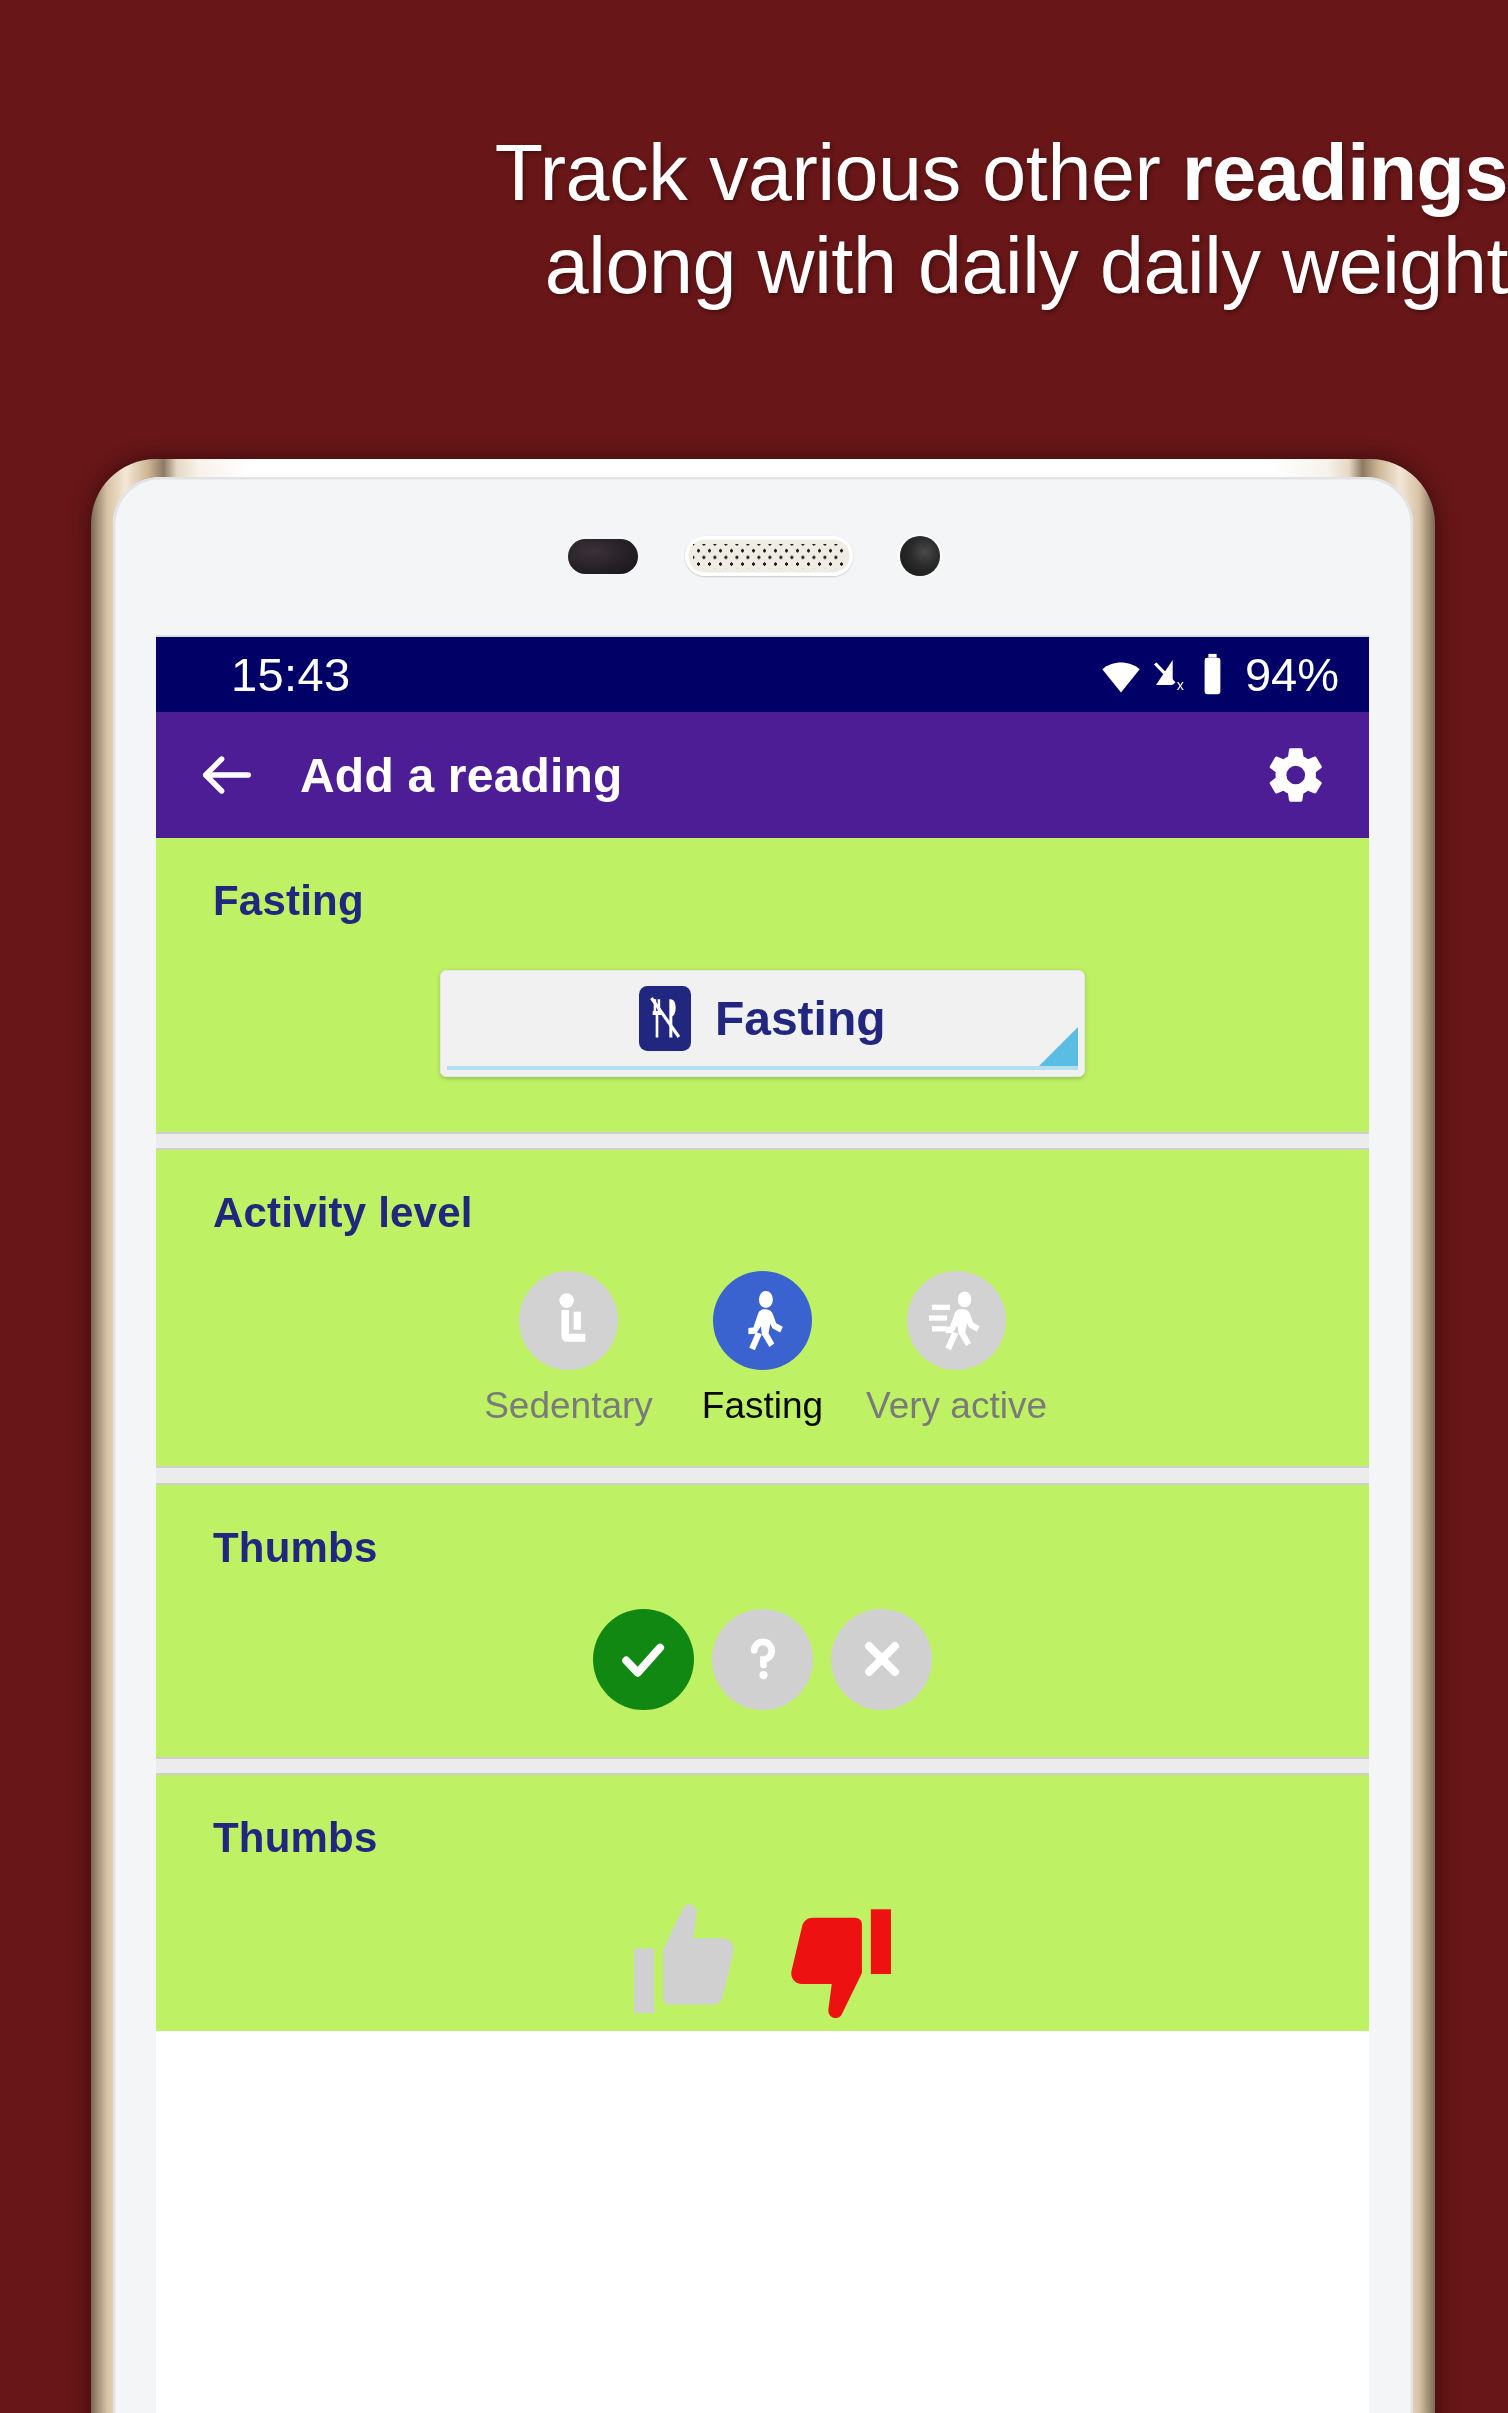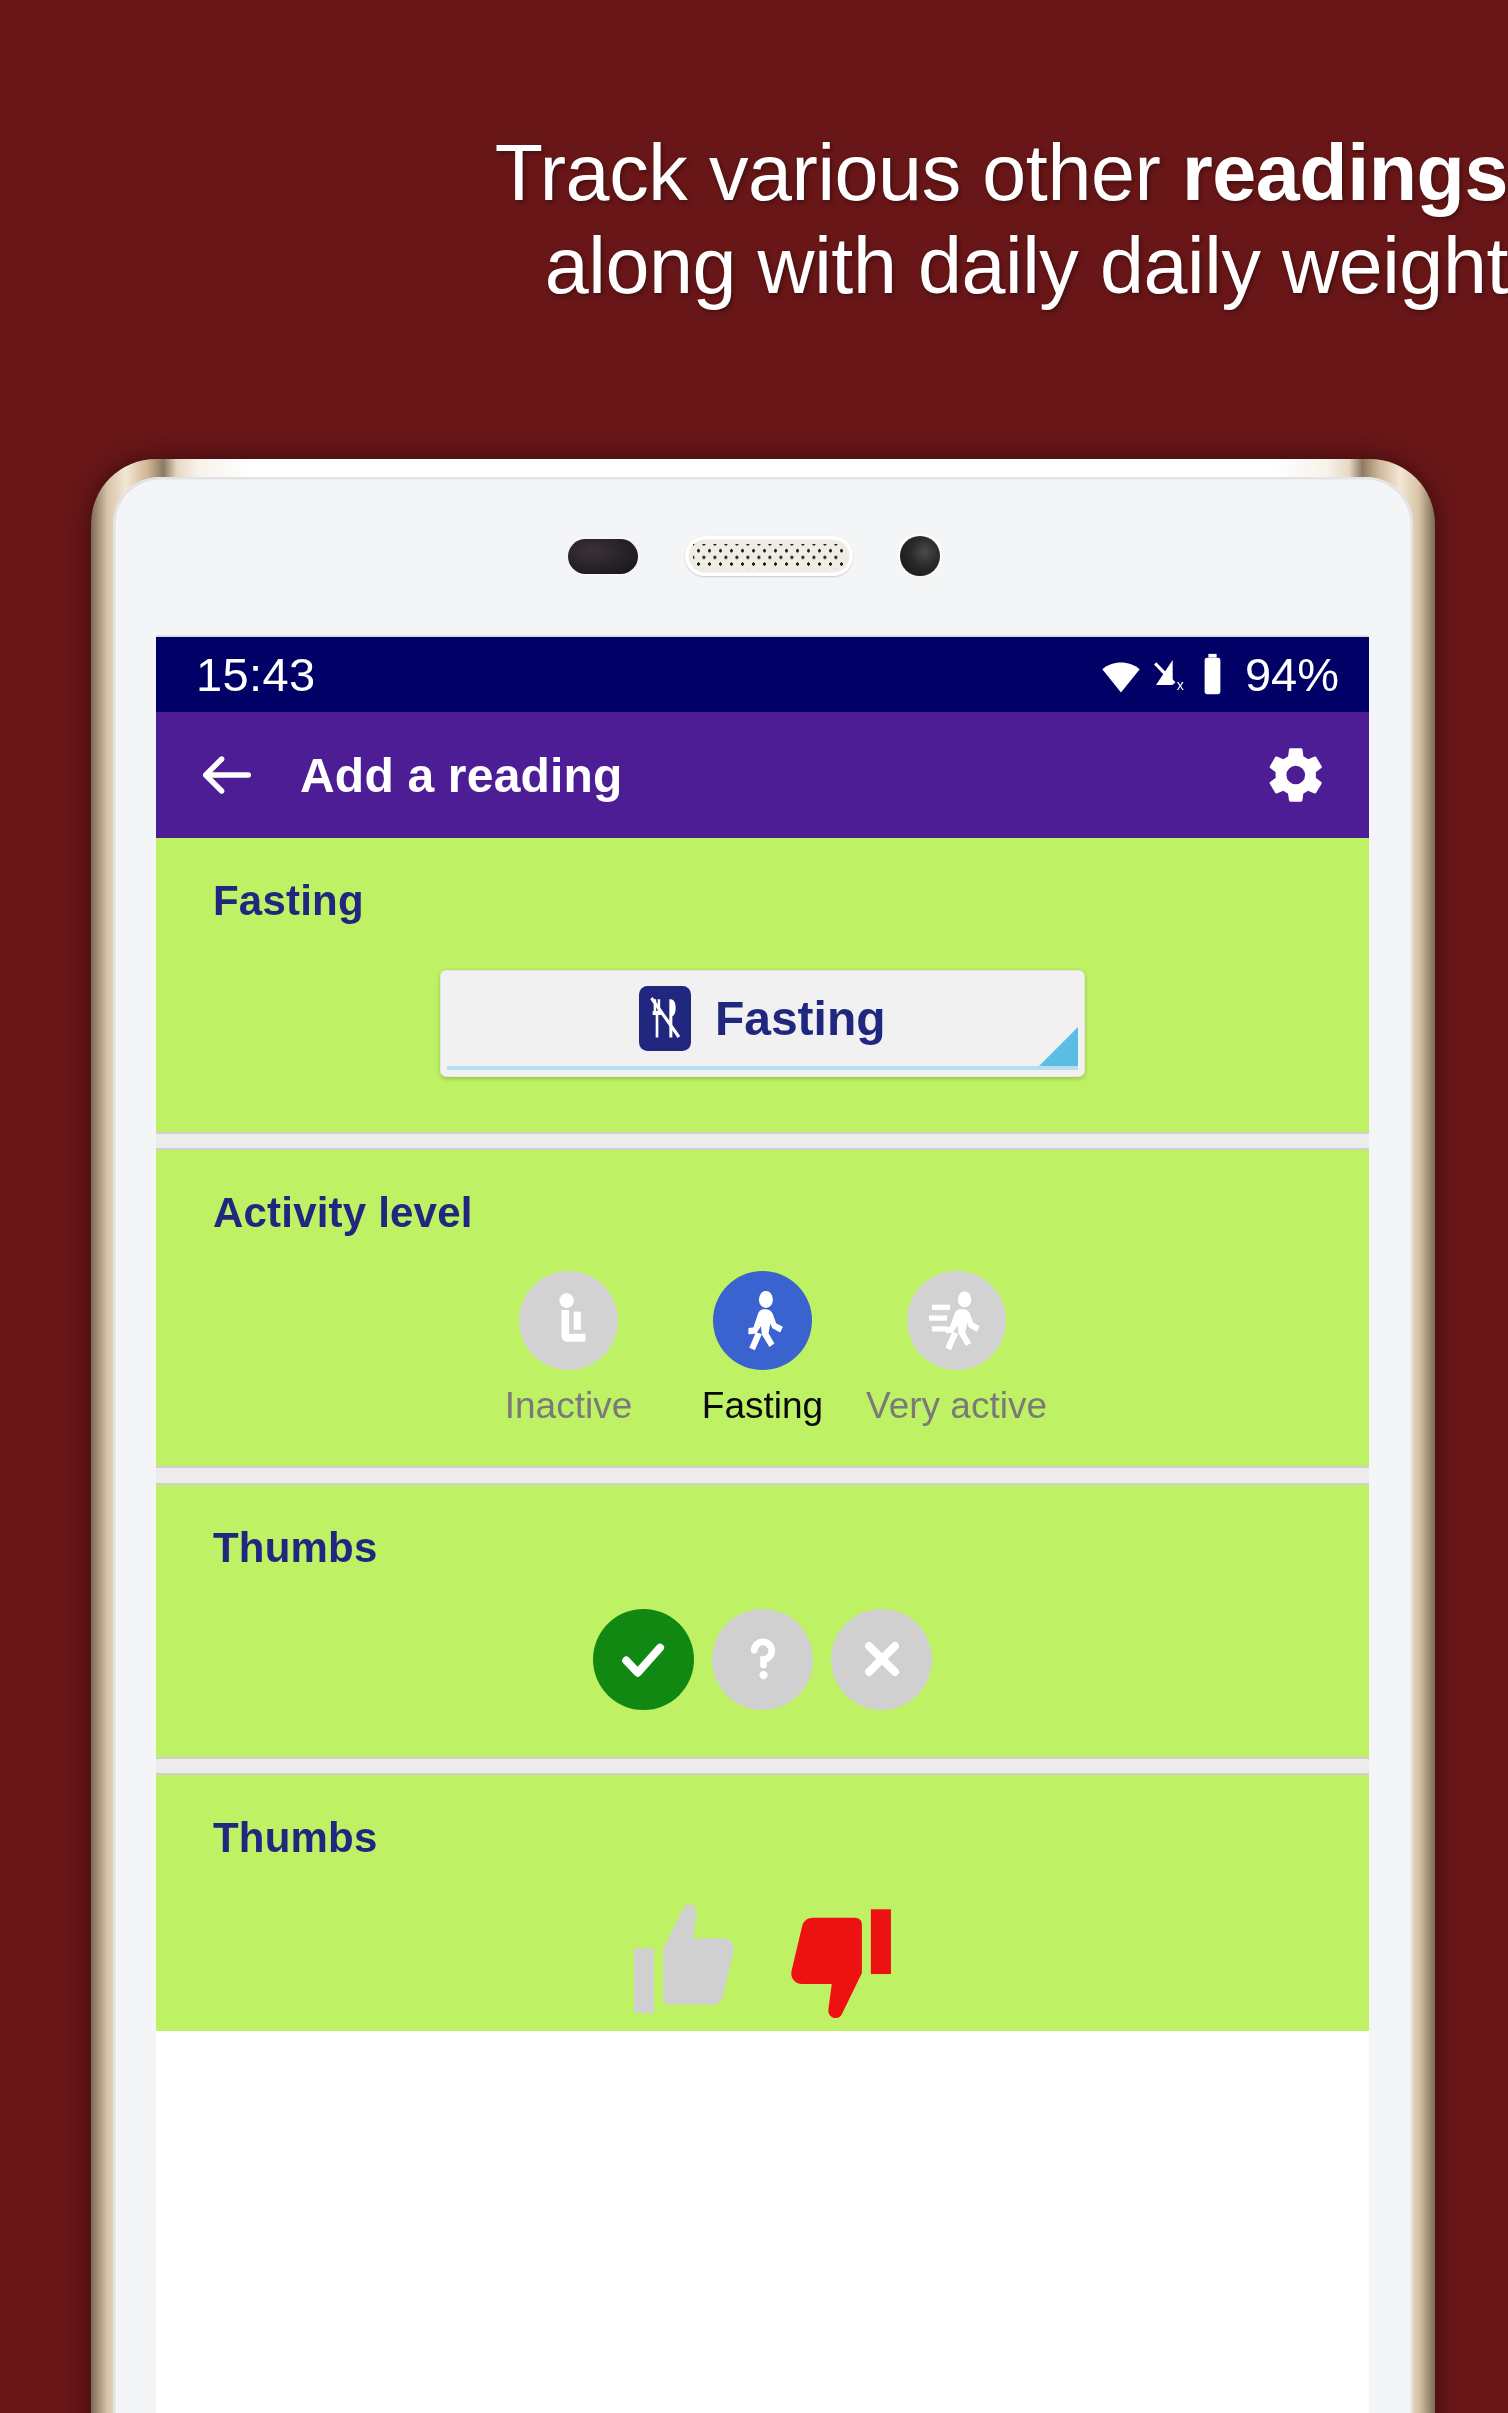--- a/index.html
+++ b/index.html
@@ -123,20 +123,21 @@
     display: flex;
     align-items: center;
     justify-content: space-between;
     padding: 0 30px 0 40px;
     color: #ffffff;
   }
   .status-time {
     font-size: 47px;
     font-weight: 400;
     letter-spacing: 0.4px;
+    margin-left: 35px;
   }
   .status-icons {
     display: flex;
     align-items: center;
     gap: 8.4px;
   }
   .status-battery-pct {
     font-size: 47px;
     font-weight: 400;
     margin-left: 12px;
@@ -376,21 +377,21 @@
         <div class="activity-item">
           <div class="activity-circle">
             <span>
               <svg width="70" height="70" viewBox="0 0 24 24">
                 <circle cx="11.2" cy="5" r="2.5" fill="#fff"></circle>
                 <path fill="#fff" d="M9.4 8.2h2.6v8.2h5.6v2.7h-6.3c-1.1 0-1.9-.9-1.9-2V8.2z"></path>
                 <path fill="#fff" d="M13.6 8.8h2.5v6.2h-2.5z"></path>
               </svg>
             </span>
           </div>
-          <div class="activity-label">Inactive</div>
+          <div class="activity-label">Sedentary</div>
         </div>
 
 
         <div class="activity-item selected">
           <div class="activity-circle">
             <span>
               <svg width="70" height="70" viewBox="0 0 24 24">
                 <ellipse cx="13" cy="4.6" rx="2.4" ry="2.9" fill="#fff"></ellipse>
                 <path fill="#fff" d="M12.4 8c1.5-.3 2.6.5 3 1.7l1.1 3.1 2.3 1.2-.9 1.9-2.7-1.4-.7-1.6-.6 3.3 2 3.5-1.7 1.2-2.6-4.3-.3-2.8-1.7 2.6-2.6.1v-2.1l1.7-.2 1.6-4.7c.3-.8.9-1.3 1.7-1.5z"></path>
                 <path fill="#fff" d="M11.6 16.5 9.2 22l-1.9-.8 2.3-5.4z"></path>

